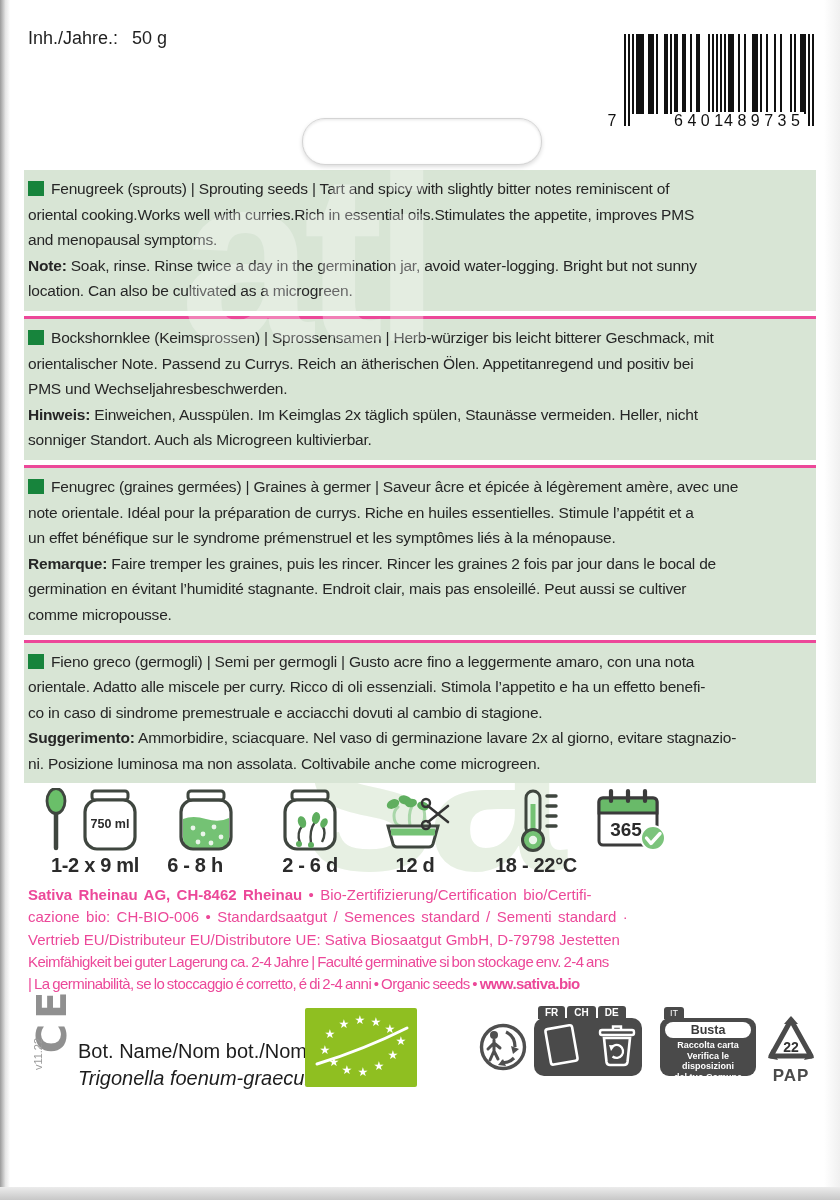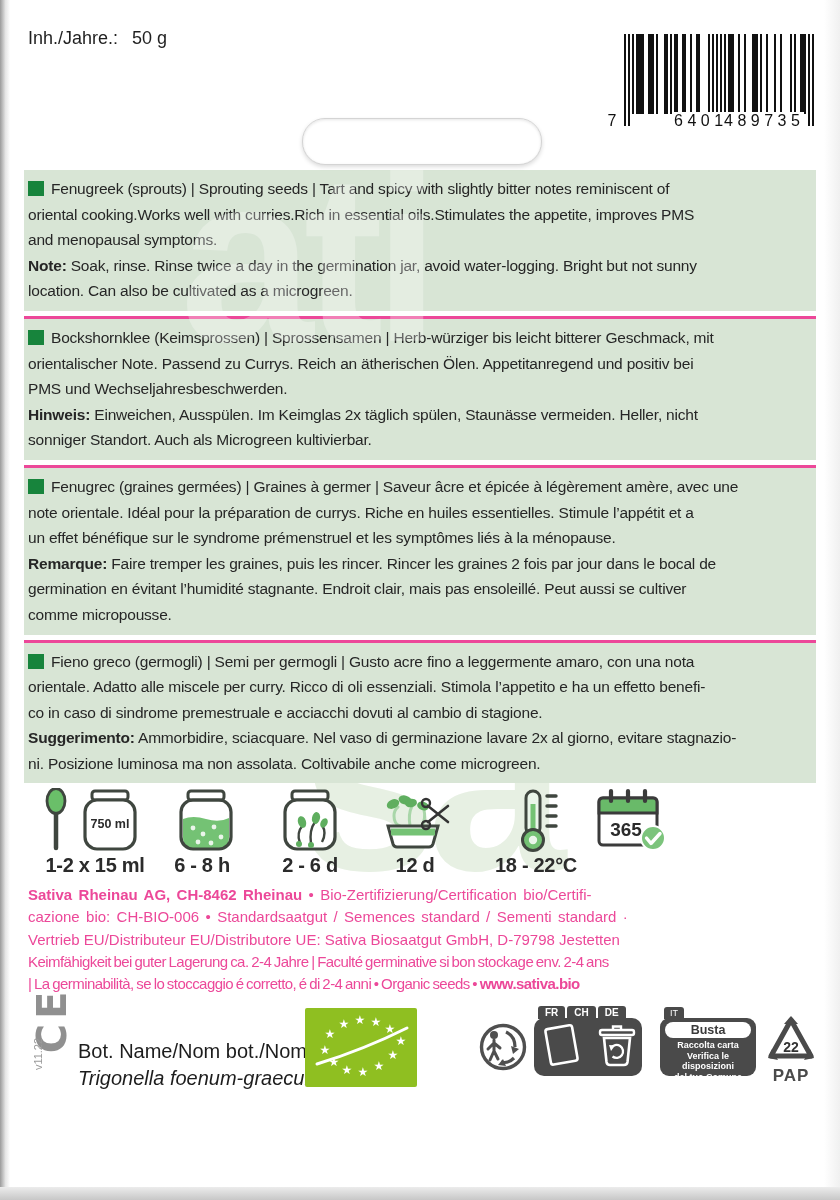--- a/index.html
+++ b/index.html
@@ -177,34 +177,34 @@
     <svg style="left:18px" width="28" height="64" viewBox="0 0 28 64">
       <ellipse cx="14" cy="13" rx="9" ry="12.5" fill="#6abf69" stroke="#3f463f" stroke-width="2.8"></ellipse>
       <line x1="14" y1="26" x2="14" y2="60" stroke="#3f463f" stroke-width="4.5" stroke-linecap="round"></line>
     </svg>
 
     <svg style="left:56px" width="60" height="64" viewBox="0 0 60 64">
       <rect x="12" y="3" width="36" height="9" rx="3" fill="#fff" stroke="#3f463f" stroke-width="3"></rect>
       <rect x="5" y="12" width="50" height="49" rx="12" fill="#fff" stroke="#3f463f" stroke-width="3.2"></rect>
       <text x="30" y="40" text-anchor="middle" font-size="12.5" font-weight="bold" fill="#2b2b2b">750 ml</text>
     </svg>
-    <div class="ilabel" style="left:6px;width:130px">1-2 x 15 ml</div>
+    <div class="ilabel" style="left:6px;width:130px">1-2 x 9 ml</div>
 
     <svg style="left:152px" width="60" height="64" viewBox="0 0 60 64">
       <rect x="12" y="3" width="36" height="9" rx="3" fill="#fff" stroke="#3f463f" stroke-width="3"></rect>
       <path d="M7,31 q10,-4 23,0 q13,4 23,-1 L53,49 q0,12 -12,12 H19 q-12,0 -12,-12 Z" fill="#74c274"></path>
       <circle cx="17" cy="40" r="2.4" fill="#eaf5ea"></circle>
         <circle cx="27" cy="46" r="2.4" fill="#eaf5ea"></circle>
       <circle cx="38" cy="39" r="2.4" fill="#eaf5ea"></circle>
         <circle cx="45" cy="49" r="2.4" fill="#eaf5ea"></circle>
       <circle cx="22" cy="54" r="2.4" fill="#eaf5ea"></circle>
         <circle cx="35" cy="55" r="2.4" fill="#eaf5ea"></circle>
       <rect x="5" y="12" width="50" height="49" rx="12" fill="none" stroke="#3f463f" stroke-width="3.2"></rect>
     </svg>
-    <div class="ilabel" style="left:128px;width:100px">6 - 8 h</div>
+    <div class="ilabel" style="left:121px;width:100px">6 - 8 h</div>
 
     <svg style="left:256px" width="60" height="64" viewBox="0 0 60 64">
       <rect x="12" y="3" width="36" height="9" rx="3" fill="#fff" stroke="#3f463f" stroke-width="3"></rect>
       <rect x="5" y="12" width="50" height="49" rx="12" fill="#fff" stroke="#3f463f" stroke-width="3.2"></rect>
       <path d="M20,55 q-4,-10 3,-18" fill="none" stroke="#3f463f" stroke-width="2.4"></path>
       <path d="M31,56 q-2,-14 4,-22" fill="none" stroke="#3f463f" stroke-width="2.4"></path>
       <path d="M42,54 q5,-9 0,-17" fill="none" stroke="#3f463f" stroke-width="2.4"></path>
       <ellipse cx="22" cy="34" rx="4" ry="6" fill="#5fae5f" transform="rotate(-18 22 34)"></ellipse>
       <ellipse cx="36" cy="30" rx="4" ry="6" fill="#5fae5f" transform="rotate(12 36 30)"></ellipse>
       <ellipse cx="44" cy="35" rx="3.4" ry="5" fill="#5fae5f" transform="rotate(28 44 35)"></ellipse>

